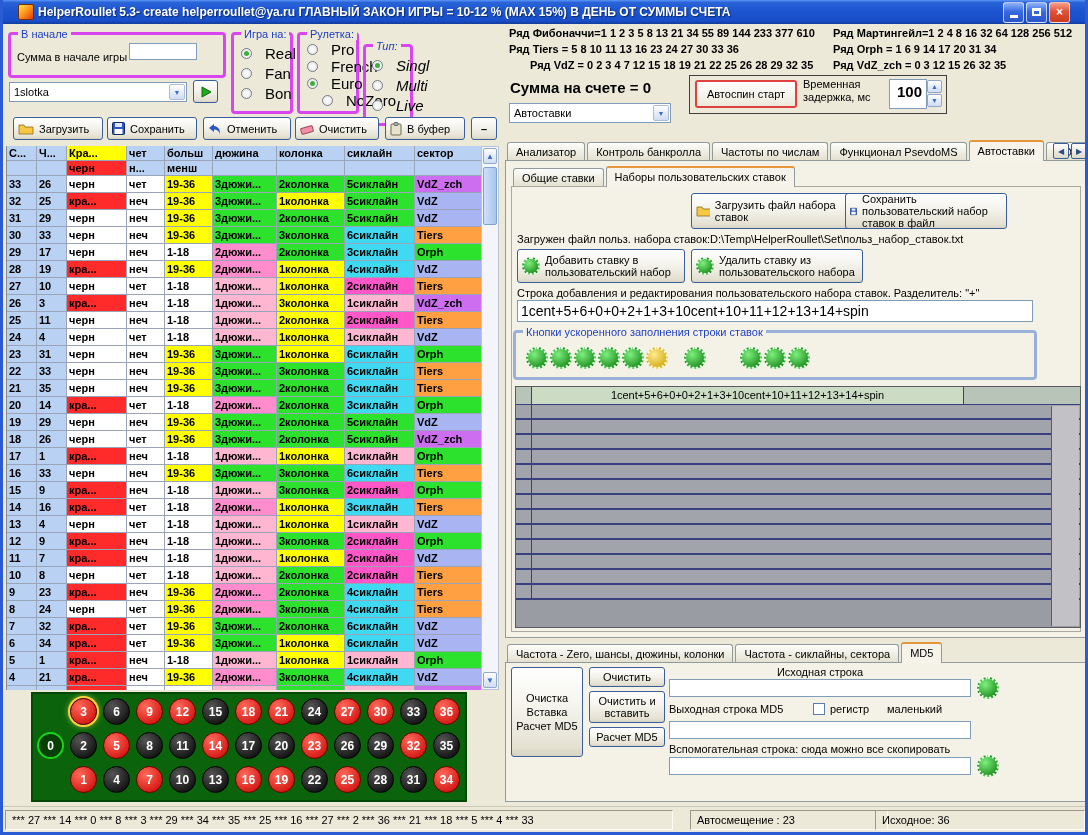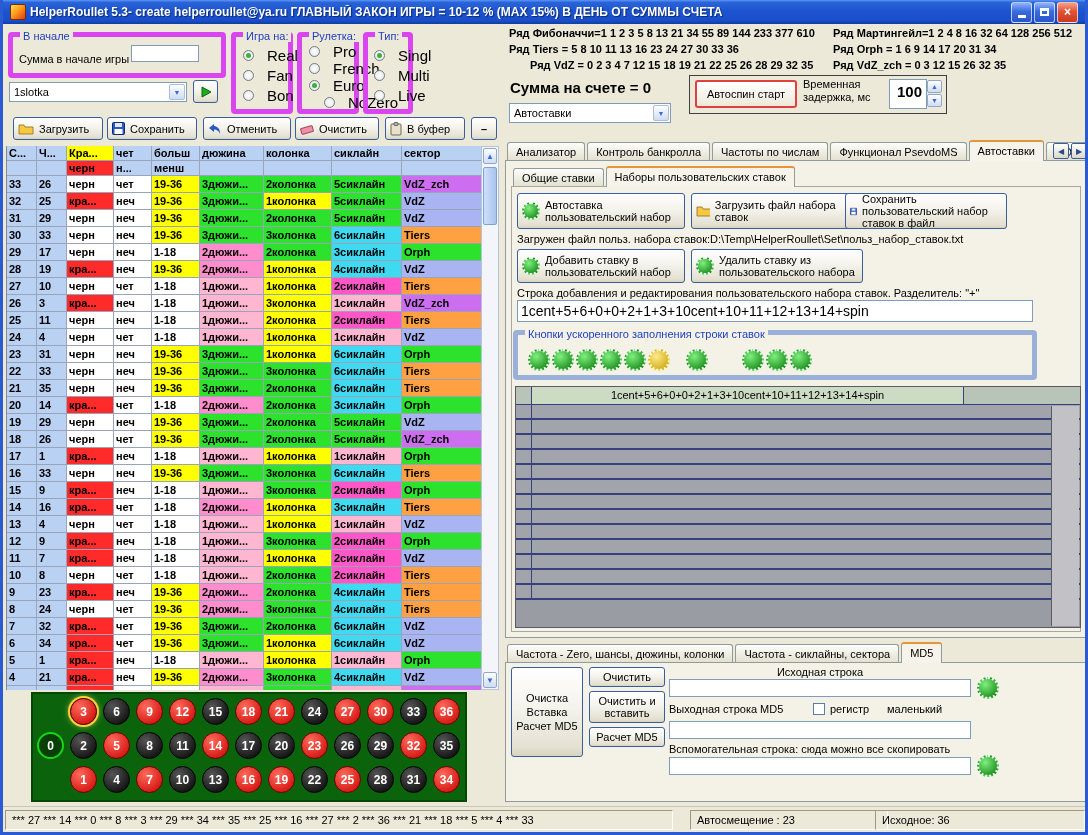--- a/index.html
+++ b/index.html
@@ -2,36 +2,36 @@
 <html><head>
 <meta charset="utf-8">
 <style>
   html,body{margin:0;padding:0;background:#9aa8b8;}
   *{box-sizing:border-box;}
   .win{position:relative;width:1088px;height:835px;font-family:"Liberation Sans","DejaVu Sans",sans-serif;
        border:3px solid #2a5ad4;border-top:none;background:#ece9d8;overflow:hidden;}
   
   .titlebar{position:absolute;left:-3px;top:0;width:1088px;height:24px;
     background:linear-gradient(180deg,#5c96f7 0%,#2a64d8 10%,#1d54cf 45%,#1a4ecc 85%,#123d9e 100%);
-    display:flex;align-items:center;padding:0 8px;color:#fff;}
+    display:flex;align-items:center;padding:0 16px;color:#fff;}
   .appicon{width:16px;height:16px;border-radius:2px;margin:0 4px 0 2px;flex:none;
     background:linear-gradient(135deg,#ffe34d 0%,#ff9a1f 45%,#e03a10 100%);border:1px solid #7a2d00;}
   .title{font-size:12px;font-weight:bold;text-shadow:1px 1px 1px #0a2a6a;white-space:nowrap;overflow:hidden;flex:1;}
   .winbtns{display:flex;gap:2px;margin-right:2px;}
   .wbtn{width:21px;height:21px;border-radius:3px;border:1px solid #ffffffaa;color:#fff;
     background:linear-gradient(180deg,#8fb4f8,#3a6ae0 45%,#2a55c8);display:flex;align-items:center;justify-content:center;
     font-size:12px;font-weight:bold;}
   .wbtn.close{background:linear-gradient(180deg,#f5a08c,#e25235 45%,#c93a1e);}
   .minglyph{width:8px;height:3px;background:#fff;margin-top:9px;}
   .maxglyph{width:9px;height:8px;border:2px solid #fff;border-top-width:3px;}
   
   .client{position:absolute;left:0;top:24px;right:0;bottom:29px;background:#ece9d8;}
   .abs{position:absolute;}
   .lbl{position:absolute;font-size:11px;color:#000;white-space:nowrap;}
-  .group{position:absolute;border:5px solid #d946ef;border-radius:4px;}
+  .group{position:absolute;border:3px solid #d946ef;border-radius:4px;}
   .gtitle{position:absolute;top:-7px;left:7px;background:#ece9d8;padding:0 3px;color:#1e3ebf;font-size:11px;white-space:nowrap;}
   .tinput{position:absolute;border:1px solid #7f9db9;background:#fff;font-family:inherit;font-size:11px;padding:0 3px;}
   .radio{position:absolute;display:flex;align-items:center;gap:13px;font-size:15px;}
   .rdot{width:11px;height:11px;border-radius:50%;border:1px solid #747b84;background:radial-gradient(#fff,#e2e2e2);flex:none;}
   .radio.sel .rdot{position:relative;}
   .radio.sel .rdot::after{content:"";position:absolute;left:2px;top:2px;width:5px;height:5px;border-radius:50%;background:#3fae3f;}
   .xpbtn{position:absolute;border:1px solid #3a5e9c;border-radius:3px;color:#000;
     background:linear-gradient(180deg,#ffffff 0%,#f4f3ec 45%,#e4e1d2 90%,#d6d3c1 100%);
     font-size:11px;display:flex;align-items:center;justify-content:center;gap:5px;}
   .xpbtn .btxt{line-height:12px;}
@@ -43,21 +43,21 @@
   .chk{position:absolute;width:12px;height:12px;border:1px solid #5a7fa6;background:#fff;}
   
   .ttable{position:absolute;left:3px;top:146px;width:475px;height:544px;background:#fff;border-left:1px solid #8a8a8a;overflow:hidden;}
   .throw{display:flex;height:15px;}
   .trow{display:flex;height:17px;}
   .tcell{border-right:1px solid #9aa4b8;border-bottom:1px solid #9aa4b8;font-size:11px;font-weight:bold;
     line-height:16px;padding-left:2px;overflow:hidden;white-space:nowrap;flex:none;}
   .hcell{background:#b9d1f3;line-height:14px;}
   .hyellow{background:#ffff00!important;}
   .hred{background:#ff2b2b!important;}
-  .c0{width:30px}.c1{width:30px}.c2{width:47px}.c3{width:38px}.c4{width:48px}.c5{width:64px}.c6{width:68px}.c7{width:70px}.c8{width:80px}
+  .c0{width:30px}.c1{width:30px}.c2{width:60px}.c3{width:38px}.c4{width:48px}.c5{width:64px}.c6{width:68px}.c7{width:70px}.c8{width:80px}
   .tbody{position:absolute;left:0;top:30px;right:0;bottom:0;overflow:hidden;}
   
   .vscroll{position:absolute;left:478px;top:146px;width:18px;height:544px;background:#f3f5fa;border:1px solid #b8c4d8;}
   .sarr{position:absolute;left:1px;width:14px;height:16px;background:linear-gradient(180deg,#fdfefe,#cfdcf3);
     border:1px solid #93a8c8;border-radius:2px;color:#3a6ad4;font-size:8px;text-align:center;line-height:15px;}
   .sthumb{position:absolute;left:1px;top:20px;width:14px;height:58px;background:linear-gradient(90deg,#cfe0fb,#a8c4ee);
     border:1px solid #7da2ce;border-radius:2px;}
   
   .rpanel{position:absolute;left:28px;top:692px;width:436px;height:110px;background:#0b630b;border:2px solid #054705;}
   .rrow{position:absolute;left:4px;display:flex;gap:6px;}
@@ -165,21 +165,21 @@
     <span class="radio sel" style="left:7px;top:40px;">
         <span class="rdot"></span>
         <span>Euro</span>
       </span>
     <span class="radio" style="left:22px;top:57px;">
         <span class="rdot"></span>
         <span>NoZero</span>
       </span>
   </div>
 
-  <div class="group" style="left:360px;top:32px;width:50px;height:82px;">
+  <div class="group" style="left:360px;top:44px;width:50px;height:82px;font-style:italic;">
     <span class="gtitle">Тип:</span>
     <span class="radio sel" style="left:6px;top:10px;">
         <span class="rdot"></span>
         <span>Singl</span>
       </span>
     <span class="radio" style="left:6px;top:30px;">
         <span class="rdot"></span>
         <span>Multi</span>
       </span>
     <span class="radio" style="left:6px;top:50px;">
@@ -691,24 +691,20 @@
     </span>
   </div>
   <div class="tabpanel" style="left:502px;top:160px;width:582px;height:478px;"></div>
 
   <div class="tabbar" style="left:510px;top:166px;">
     <span class="tab">Общие ставки</span>
     <span class="tab active">Наборы пользовательских ставок</span>
   </div>
   <div class="subpanel" style="left:508px;top:186px;width:570px;height:446px;"></div>
 
-  <div class="xpbtn leftal" style="left:514px;top:193px;width:168px;height:36px;">
-    <span class="chipicon"></span>
-    <span class="btxt">Автоставка пользовательский набор</span>
-  </div>
   <div class="xpbtn leftal" style="left:688px;top:193px;width:164px;height:36px;">
     <svg width="16" height="12">
         <path d="M1 2h5l1 2h8v7H1z" fill="#f8c843" stroke="#8a6d1d" stroke-width="0.8"></path>
       </svg>
     <span class="btxt">Загрузить файл набора ставок</span>
   </div>
   <div class="xpbtn leftal" style="left:842px;top:193px;width:162px;height:36px;">
     <svg width="13" height="13" viewBox="0 0 13 13">
         <rect x="0.5" y="0.5" width="12" height="12" rx="1" fill="#2a56c6" stroke="#112a66"></rect>
         <rect x="3" y="1" width="7" height="4" fill="#dfe8ff"></rect>

